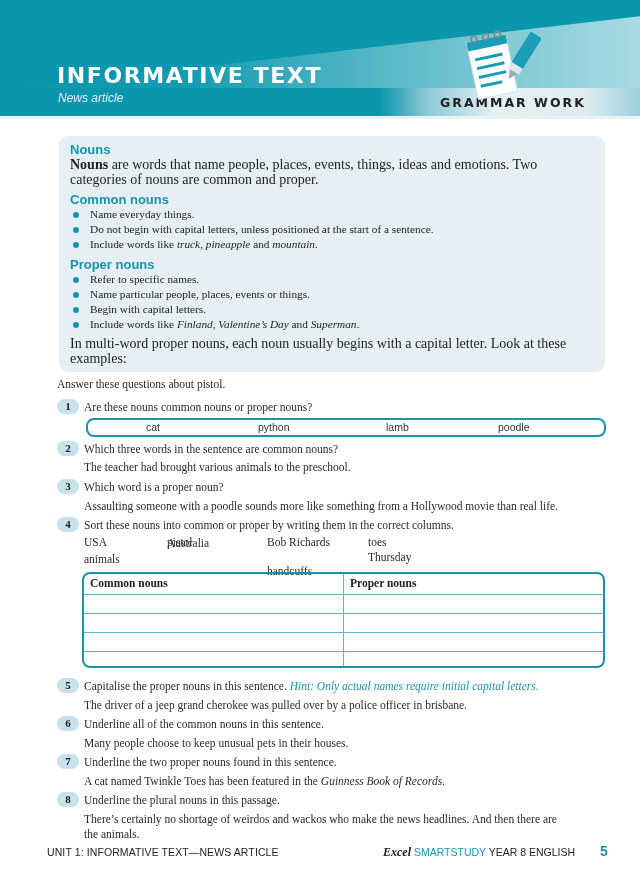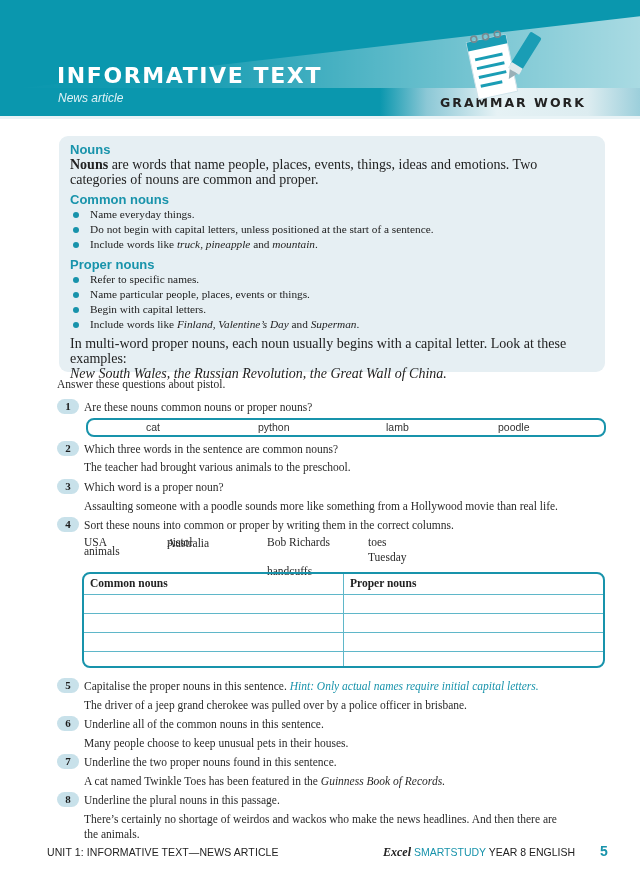--- a/index.html
+++ b/index.html
@@ -107,21 +107,20 @@
   <div class="gap5"></div>
   <div class="info-h">Proper nouns</div>
   <ul class="bullets">
     <li>Refer to specific names.</li>
     <li>Name particular people, places, events or things.</li>
     <li>Begin with capital letters.</li>
     <li><span>Include words like </span><i>Finland</i>, <i>Valentine’s Day</i> and <i>Superman</i>.</li>
   </ul>
   <div class="gap4"></div>
   <div class="info-p">In multi-word proper nouns, each noun usually begins with a capital letter. Look at these examples:</div>
-  <div class="info-p ital">New South Wales, the Russian Revolution, the Great Wall of China.</div>
 </div>
 
 <div class="intro">Answer these questions about pistol.</div>
 
 <div class="q" style="top:399px;">
   <div class="qnum">1</div>
   <div class="qtext">Are these nouns common nouns or proper nouns?</div>
 </div>
 <div class="wordbox">
   <span style="left:58px;">cat</span>
@@ -144,24 +143,24 @@
 
 <div class="q" style="top:517px;">
   <div class="qnum">4</div>
   <div class="qtext">Sort these nouns into common or proper by writing them in the correct columns.</div>
 </div>
 <div class="sortwords">
   <span style="left:0; top:0;">USA</span>
   <span style="left:83px; top:0;">pistol</span>
   <span style="left:183px; top:0;">Bob Richards</span>
   <span style="left:284px; top:0;">toes</span>
-  <span style="left:0; top:9px;">animals</span>
+  <span style="left:0; top:17px;">animals</span>
   <span style="left:83px; top:1px;">Australia</span>
   <span style="left:183px; top:29px;">handcuffs</span>
-  <span style="left:284px; top:15px;">Tuesday</span>
+  <span style="left:284px; top:15px;">Thursday</span>
 </div>
 <div class="sorttable">
   <div class="row" style="top:0; height:21px;"></div>
   <div class="row" style="top:21px; height:19px;"></div>
   <div class="row" style="top:40px; height:19px;"></div>
   <div class="row" style="top:59px; height:19px;"></div>
   <div class="vline"></div>
   <div class="th" style="left:6px;">Common nouns</div>
   <div class="th" style="left:266px;">Proper nouns</div>
 </div>

